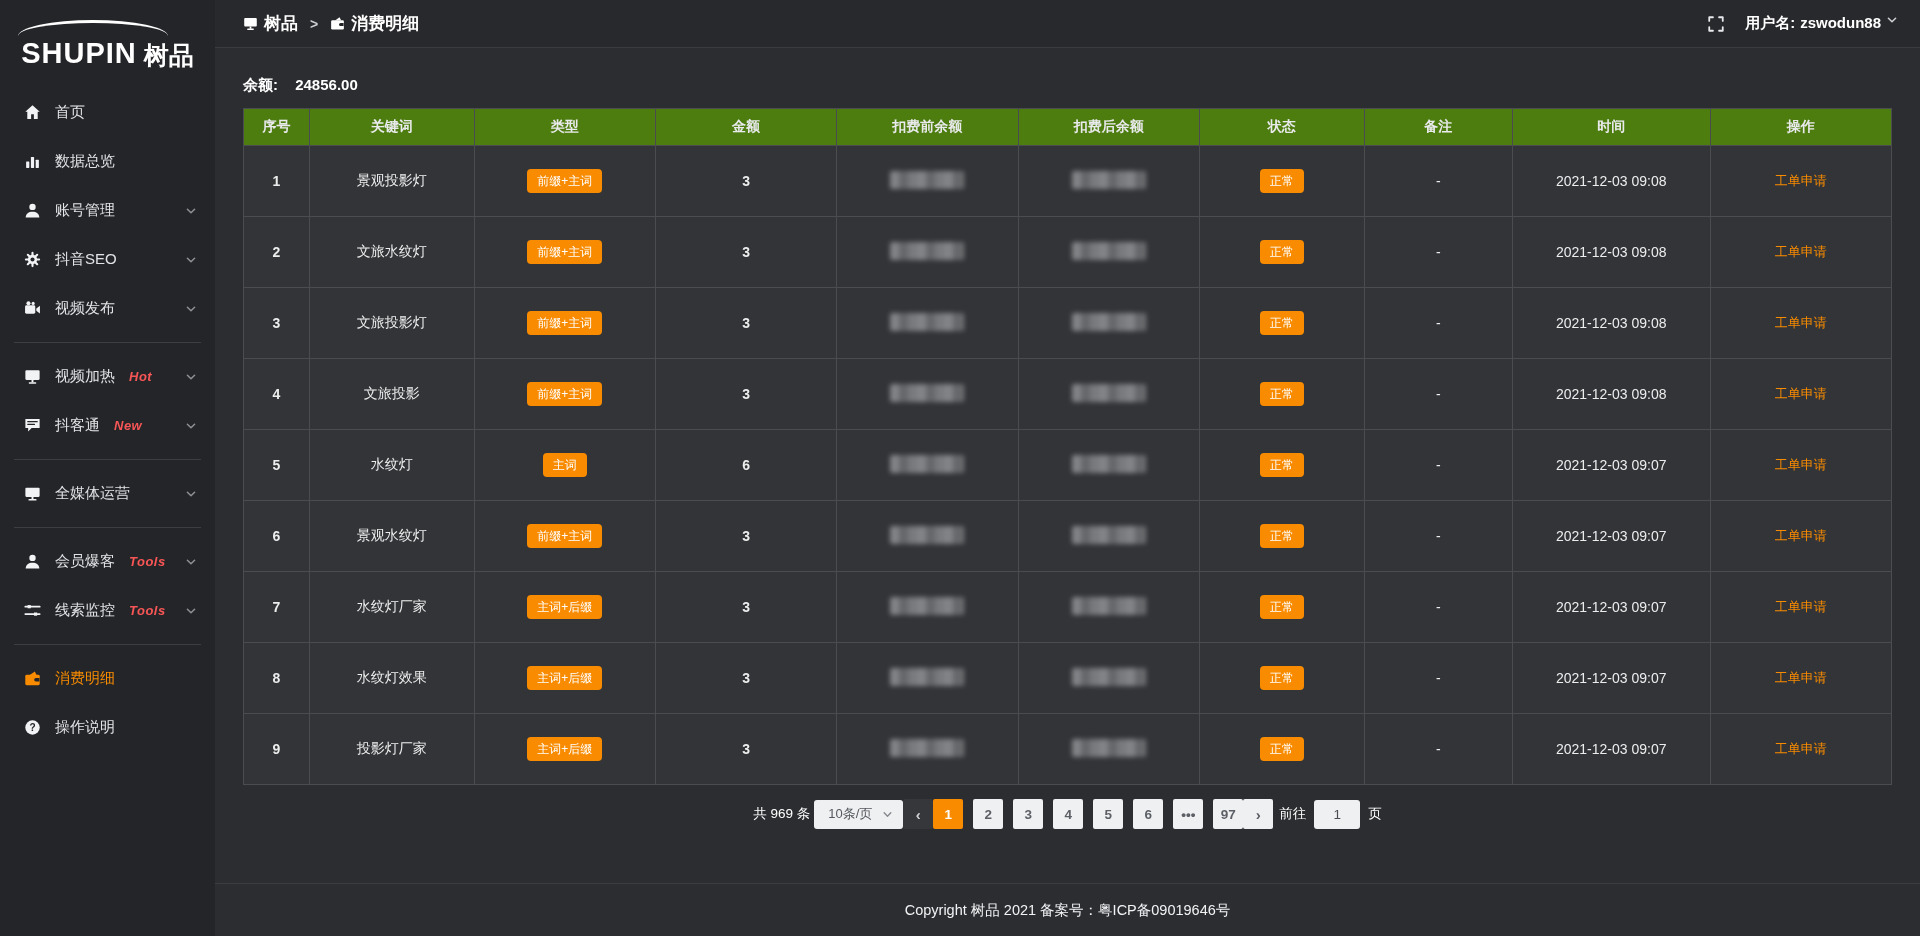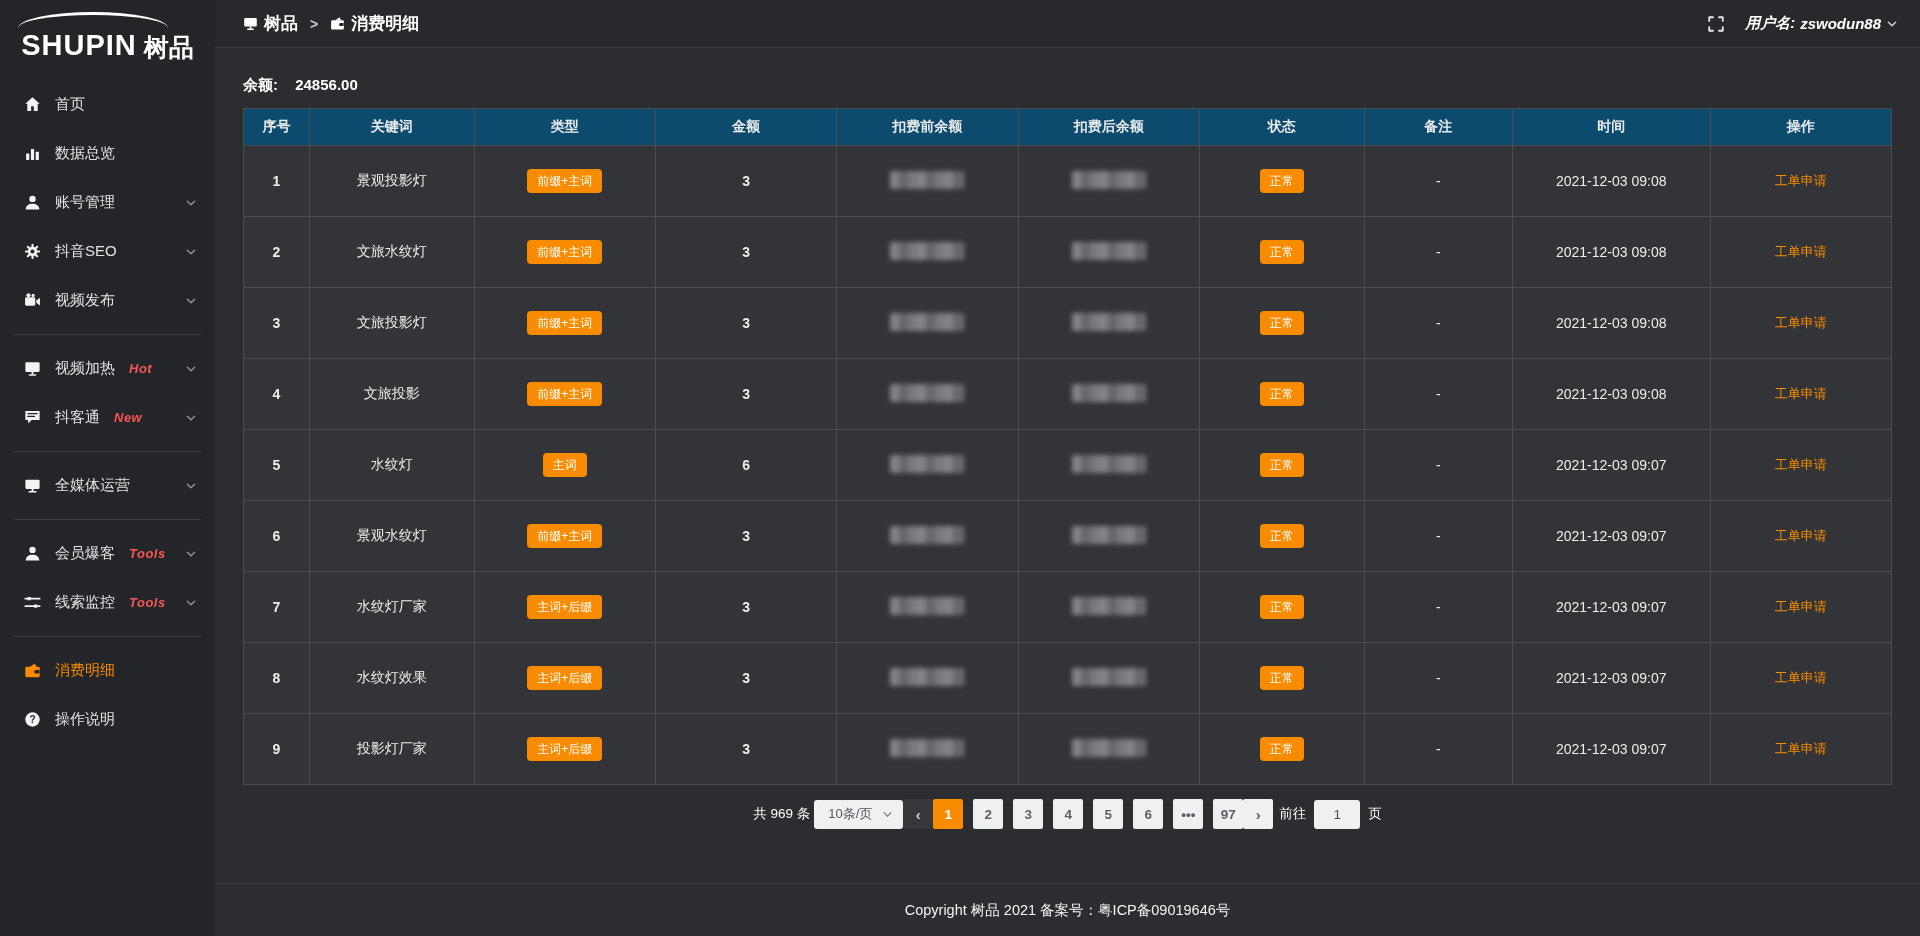--- a/index.html
+++ b/index.html
@@ -1,21 +1,21 @@
 <!DOCTYPE html>
 <html style="--accent: #f88b00;"><head>
 <meta charset="utf-8">
 <style>
   * { margin:0; padding:0; box-sizing:border-box; }
   html,body { width:1920px; height:936px; overflow:hidden;
     font-family:"Liberation Sans","DejaVu Sans",sans-serif; background:#2b2d30; color:#e6e7e9; }
   .app { display:flex; width:100%; height:100%; }
 
   
-  .sidebar { width:215px; min-width:215px; background:#232528; height:100%; padding-top:10px; }
+  .sidebar { width:215px; min-width:215px; background:#232528; height:100%; padding-top:18px; }
   .logo { height:56px; display:flex; align-items:flex-end; justify-content:center; gap:7px;
           position:relative; padding-bottom:6px; }
   .logo .arc { position:absolute; top:2px; left:18px; width:150px; height:16px;
           border-top:3px solid #fff; border-radius:50%/100% 100% 0 0; }
   .logo-en { font-size:29px; font-weight:800; color:#fff; letter-spacing:1px; line-height:1; }
   .logo-cn { font-size:25px; font-weight:800; color:#fff; line-height:1.05; }
   .menu { margin-top:14px; }
   .side-item { height:49px; display:flex; align-items:center; padding:0 18px 0 24px;
                cursor:pointer; position:relative; color:#e2e3e5; font-size:15px; }
   .side-item .s-icon { width:17px; height:17px; margin-right:14px; display:inline-flex; color:#f2f3f4; }
@@ -32,34 +32,34 @@
   .topbar { height:48px; min-height:48px; background:#28292c; border-bottom:1px solid #3a3c3f;
             display:flex; align-items:center; padding:0 22px 0 28px; }
   .breadcrumb { display:flex; align-items:center; gap:10px; font-size:17px; font-weight:bold; color:#fff; }
   .bc-item { display:flex; align-items:center; gap:6px; cursor:pointer; }
   .bc-icon { width:15px; height:15px; display:inline-flex; color:#fff; }
   .bc-icon svg { width:100%; height:100%; }
   .bc-sep { color:#cfd0d2; font-size:14px; font-weight:bold; margin:0 2px; }
   .user-area { margin-left:auto; display:flex; align-items:center; gap:20px; }
   .fs-btn { width:18px; height:18px; color:#e8e9ea; cursor:pointer; display:inline-flex; }
   .fs-btn svg { width:100%; height:100%; }
-  .user-name { display:flex; align-items:center; gap:5px; font-size:15px; font-weight:bold;
-               color:#fff; cursor:pointer;font-style:italic; }
+  .user-name { display:flex; align-items:flex-start; gap:5px; font-size:15px; font-weight:bold;
+               color:#fff; cursor:pointer; }
   .user-caret { width:12px; height:12px; color:#d0d1d3; display:inline-flex; }
   .user-caret svg { width:100%; height:100%; }
 
   .content { padding:28px 28px 0 28px; }
   .balance { font-size:15px; font-weight:bold; color:#fff; margin-bottom:13px; }
   .balance b { margin-left:13px; }
 
   
   table { width:100%; border-collapse:collapse; table-layout:fixed; background:#323437;
           border:1px solid #4a4c50; }
   th, td { border:1px solid #4a4c50; text-align:center; vertical-align:middle; }
-  thead tr { height:37px; background:#0c4a6e; }
+  thead tr { height:37px; background:#4d7c0f; }
   th { font-size:14px; font-weight:bold; color:#e9eaec; }
   tbody tr { height:71px; }
   td { font-size:14px; color:#eceded; }
   .type-badge, .status-badge { display:inline-block; background:var(--accent); color:#fff;
       font-size:12px; padding:5px 10px; border-radius:4px; line-height:1.2; }
   .action-link { color:var(--accent); font-size:13px; cursor:pointer; }
   .blur-block { display:inline-block; width:74px; height:18px; border-radius:2px; opacity:.8;
       background:repeating-linear-gradient(90deg,#97989b 0 9px,#737477 9px 18px,#8b8c8f 18px 27px);
       filter:blur(2.5px); }
 

